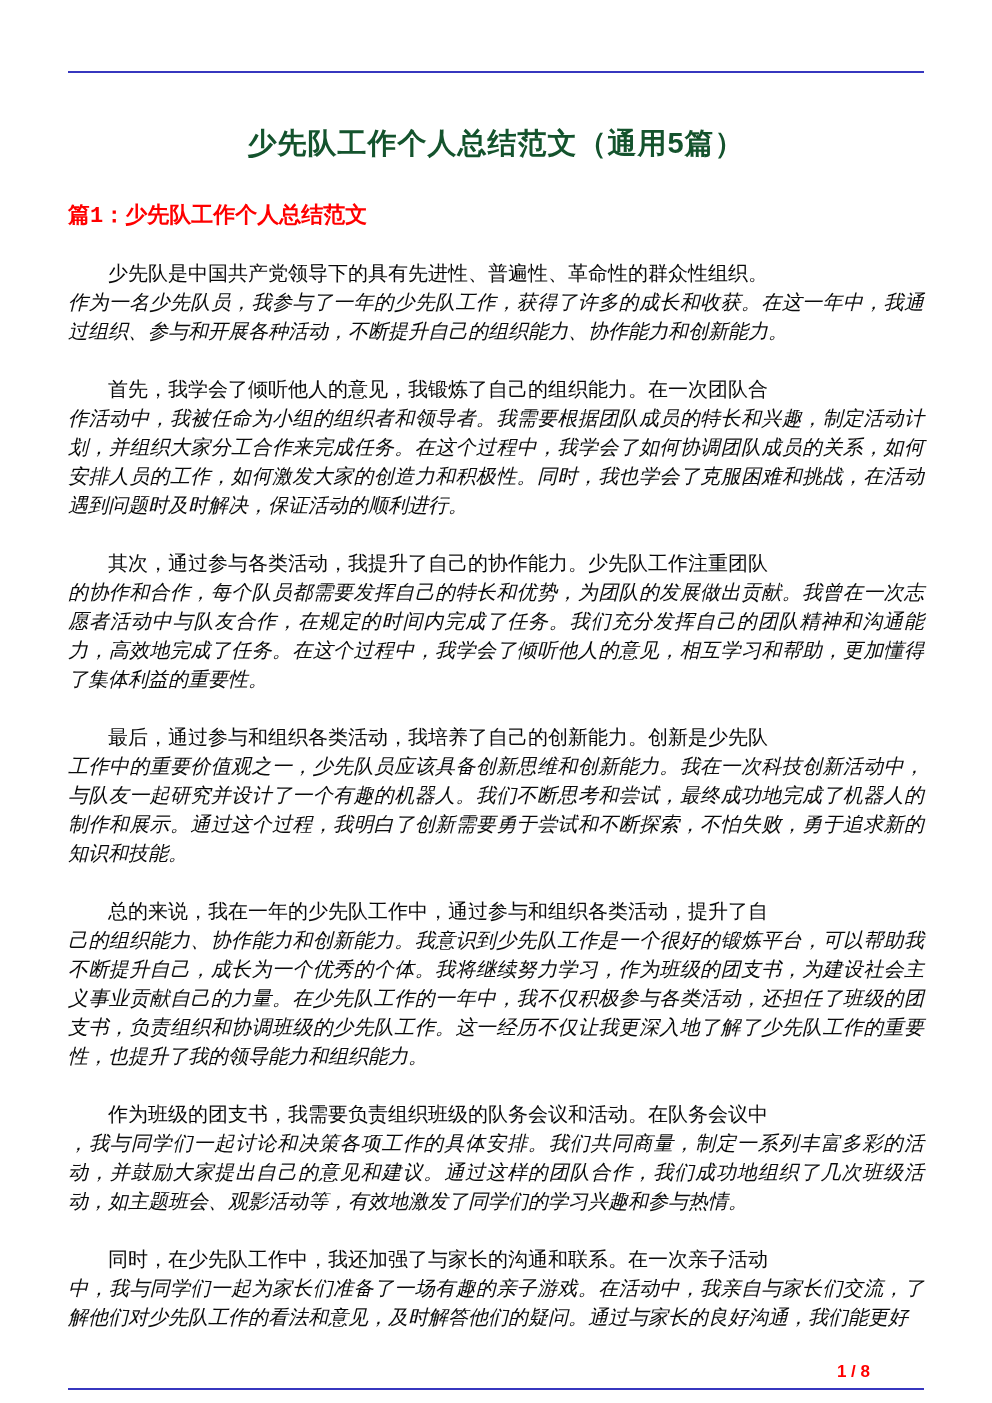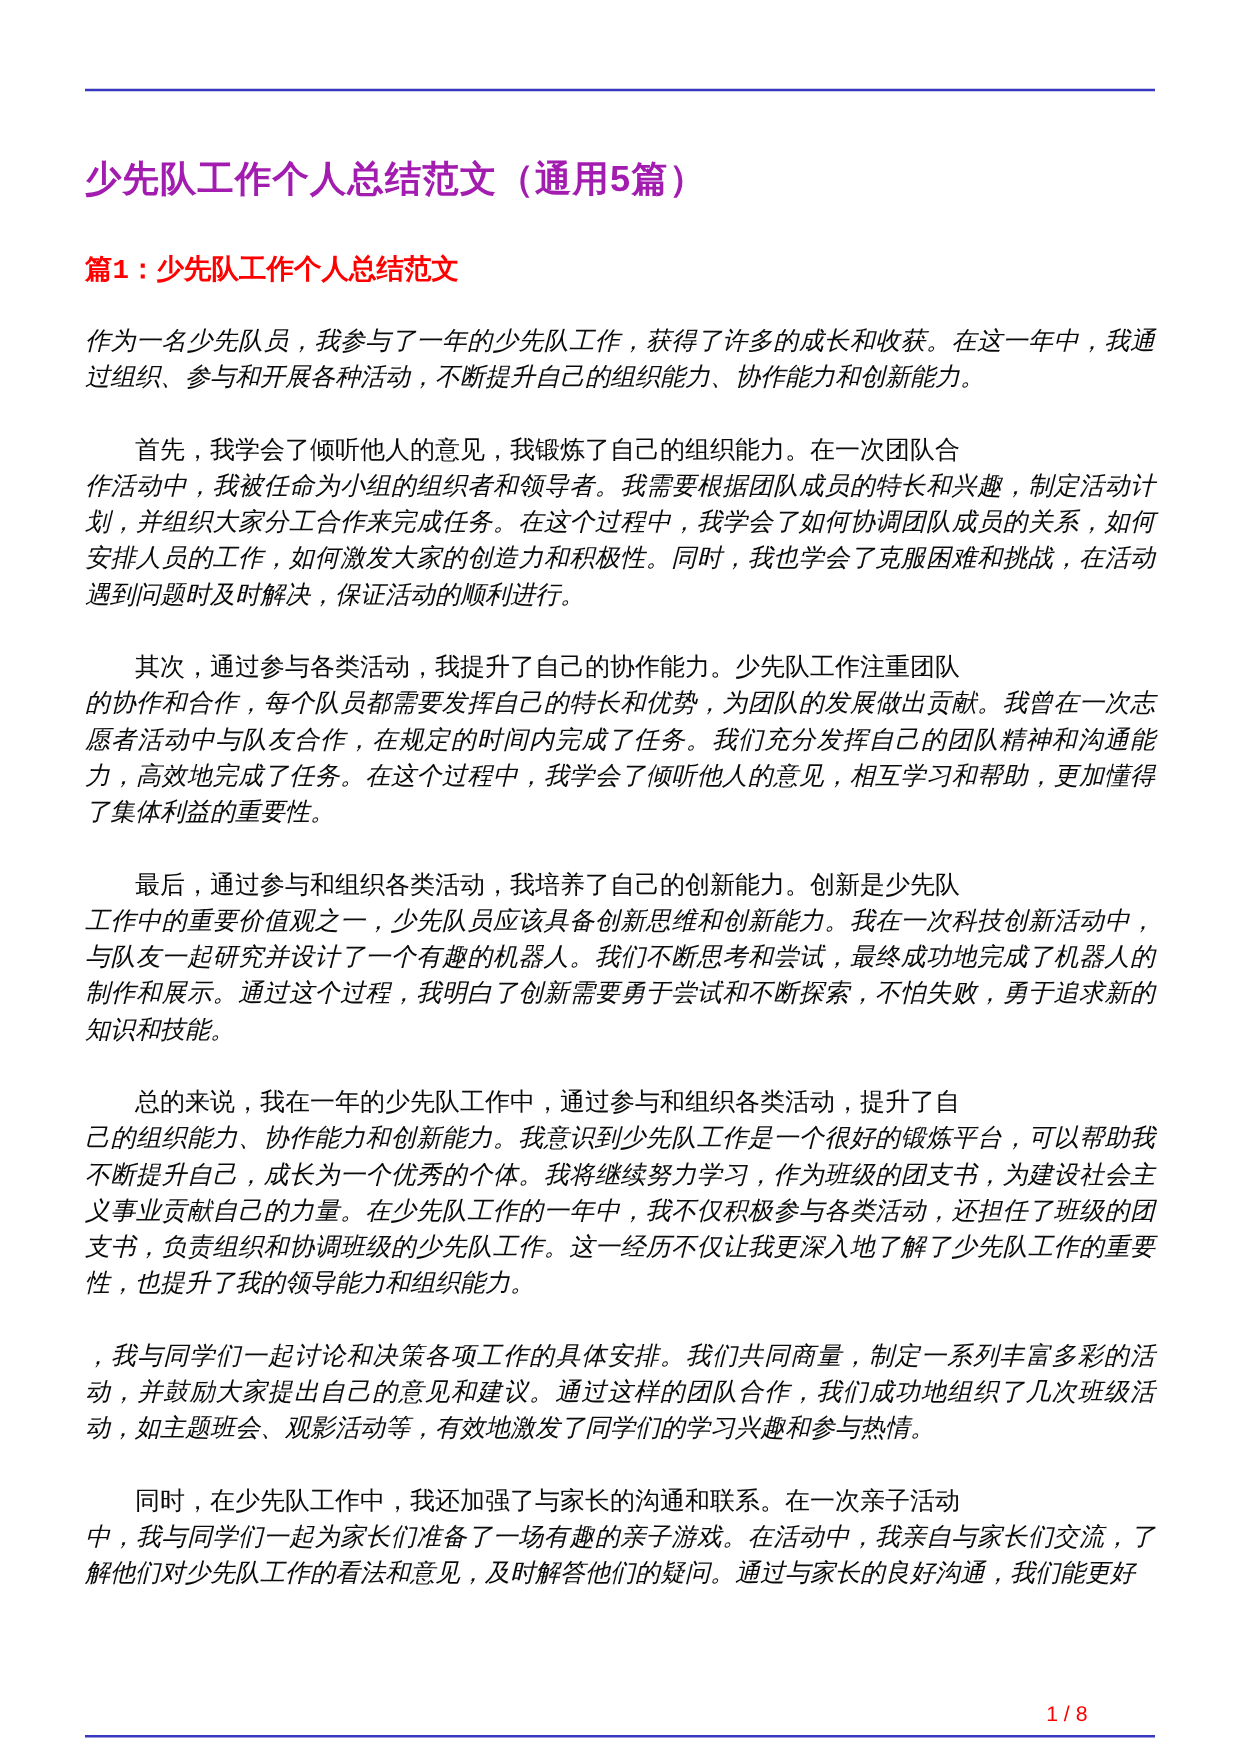--- a/index.html
+++ b/index.html
@@ -33,23 +33,24 @@
   }
   .rule-bottom {
     position: absolute;
     left: 68px;
     right: 68px;
     bottom: 13px;
   }
   .doc-title {
     margin: 0;
     padding-top: 124px;
+    text-align: center;
     font-size: 29px;
     font-weight: bold;
-    color: #a21caf;
+    color: #14532d;
     letter-spacing: 1px;
   }
   .section-heading {
     margin: 36px 0 0 0;
     font-size: 22px;
     font-weight: bold;
     color: #ff0000;
     font-family: Liberation Mono, monospace;
   }
   .body-text {
@@ -67,38 +68,39 @@
   .para .rest {
     display: block;
     text-align: justify;
     font-style: italic;
   }
   .page-num {
     position: absolute;
     right: 122px;
     bottom: 21px;
     font-size: 17px;
-    font-weight: normal;
+    font-weight: bold;
     color: #ff0000;
   }
 </style>
 </head>
 <body>
 
 <div class="page">
 
   <div class="rule rule-top"></div>
 
   <h1 class="doc-title">少先队工作个人总结范文（通用5篇）</h1>
 
   <h2 class="section-heading">篇1：少先队工作个人总结范文</h2>
 
   <div class="body-text">
 
     <p class="para">
+      <span class="first">　　少先队是中国共产党领导下的具有先进性、普遍性、革命性的群众性组织。</span>
       <span class="rest">作为一名少先队员，我参与了一年的少先队工作，获得了许多的成长和收获。在这一年中，我通过组织、参与和开展各种活动，不断提升自己的组织能力、协作能力和创新能力。</span>
     </p>
 
     <p class="para">
       <span class="first">　　首先，我学会了倾听他人的意见，我锻炼了自己的组织能力。在一次团队合</span>
       <span class="rest">作活动中，我被任命为小组的组织者和领导者。我需要根据团队成员的特长和兴趣，制定活动计划，并组织大家分工合作来完成任务。在这个过程中，我学会了如何协调团队成员的关系，如何安排人员的工作，如何激发大家的创造力和积极性。同时，我也学会了克服困难和挑战，在活动遇到问题时及时解决，保证活动的顺利进行。</span>
     </p>
 
     <p class="para">
       <span class="first">　　其次，通过参与各类活动，我提升了自己的协作能力。少先队工作注重团队</span>
@@ -109,20 +111,21 @@
       <span class="first">　　最后，通过参与和组织各类活动，我培养了自己的创新能力。创新是少先队</span>
       <span class="rest">工作中的重要价值观之一，少先队员应该具备创新思维和创新能力。我在一次科技创新活动中，与队友一起研究并设计了一个有趣的机器人。我们不断思考和尝试，最终成功地完成了机器人的制作和展示。通过这个过程，我明白了创新需要勇于尝试和不断探索，不怕失败，勇于追求新的知识和技能。</span>
     </p>
 
     <p class="para">
       <span class="first">　　总的来说，我在一年的少先队工作中，通过参与和组织各类活动，提升了自</span>
       <span class="rest">己的组织能力、协作能力和创新能力。我意识到少先队工作是一个很好的锻炼平台，可以帮助我不断提升自己，成长为一个优秀的个体。我将继续努力学习，作为班级的团支书，为建设社会主义事业贡献自己的力量。在少先队工作的一年中，我不仅积极参与各类活动，还担任了班级的团支书，负责组织和协调班级的少先队工作。这一经历不仅让我更深入地了解了少先队工作的重要性，也提升了我的领导能力和组织能力。</span>
     </p>
 
     <p class="para">
+      <span class="first">　　作为班级的团支书，我需要负责组织班级的队务会议和活动。在队务会议中</span>
       <span class="rest">，我与同学们一起讨论和决策各项工作的具体安排。我们共同商量，制定一系列丰富多彩的活动，并鼓励大家提出自己的意见和建议。通过这样的团队合作，我们成功地组织了几次班级活动，如主题班会、观影活动等，有效地激发了同学们的学习兴趣和参与热情。</span>
     </p>
 
     <p class="para">
       <span class="first">　　同时，在少先队工作中，我还加强了与家长的沟通和联系。在一次亲子活动</span>
       <span class="rest">中，我与同学们一起为家长们准备了一场有趣的亲子游戏。在活动中，我亲自与家长们交流，了解他们对少先队工作的看法和意见，及时解答他们的疑问。通过与家长的良好沟通，我们能更好</span>
     </p>
 
   </div>
 

